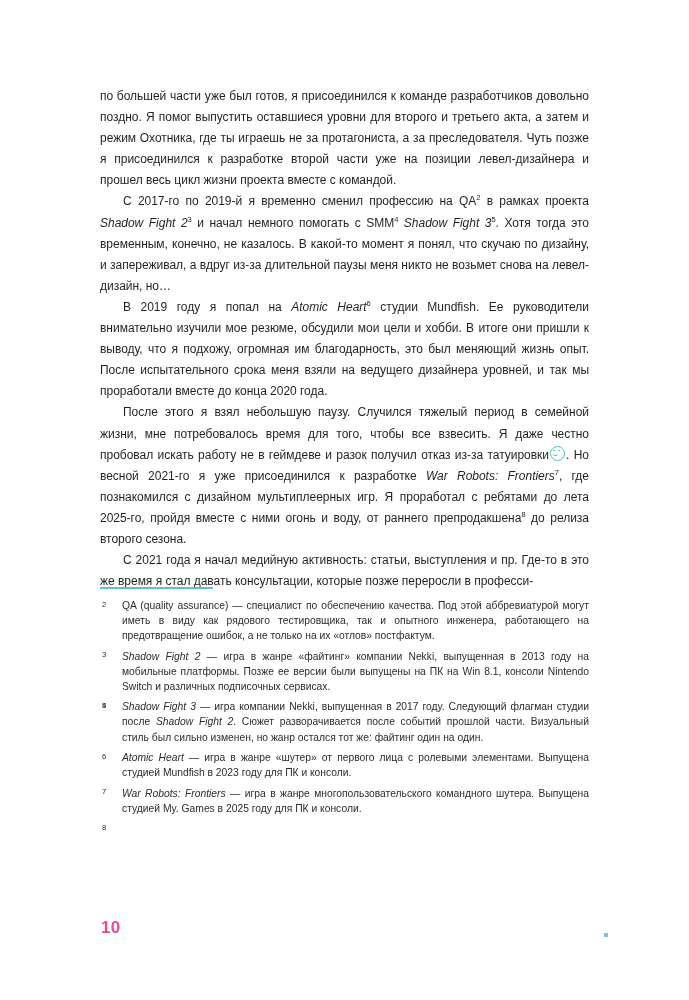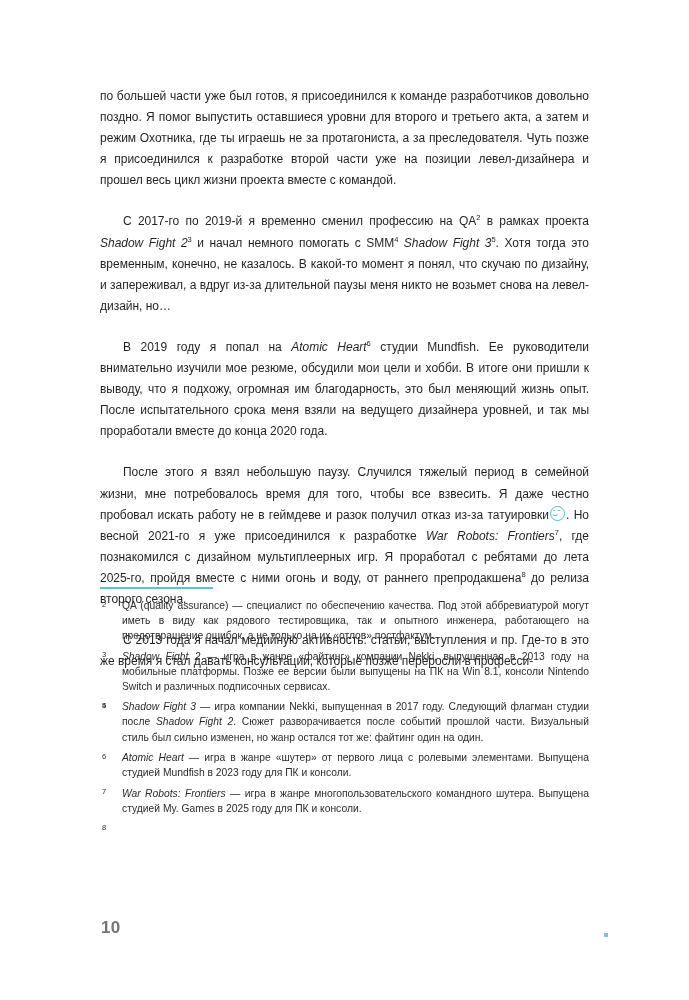--- a/index.html
+++ b/index.html
@@ -36,21 +36,20 @@
     text-justify: inter-word;
     color: #221f20;
     letter-spacing: -0.02px;
   }
   .body-block p {
     margin: 0;
     text-indent: 0;
   }
   .body-block p.indent {
     text-indent: 23px;
-    margin-top: 20px;
   }
   .it { font-style: italic; }
   sup {
     font-size: 0.63em;
     vertical-align: super;
     line-height: 0;
   }
 
   .emoji {
     display: inline-block;
@@ -116,21 +115,21 @@
     color: #2b2b2b;
   }
 
   
   .folio {
     position: absolute;
     left: 101px;
     top: 918px;
     font-size: 17px;
     font-weight: 700;
-    color: #737373;
+    color: #ec4899;
     letter-spacing: 0.3px;
   }
   .corner-dot {
     position: absolute;
     left: 604px;
     top: 933px;
     width: 4px;
     height: 4px;
     background: #7fc4d2;
   }
@@ -138,21 +137,21 @@
 </head>
 <body>
 
 <div class="page">
 
   <div class="body-block">
     <p class="">по большей части уже был готов, я присоединился к команде разработчиков довольно поздно. Я помог выпустить оставшиеся уровни для второго и третьего акта, а затем и режим Охотника, где ты играешь не за протагониста, а за преследователя. Чуть позже я присоединился к разработке второй части уже на позиции левел-дизайнера и прошел весь цикл жизни проекта вместе с командой.</p>
     <p class="indent">С 2017-го по 2019-й я временно сменил профессию на QA<sup>2</sup> в рамках проекта <span class="it">Shadow Fight 2</span><sup>3</sup> и начал немного помогать с SMM<sup>4</sup> <span class="it">Shadow Fight 3</span><sup>5</sup>. Хотя тогда это временным, конечно, не казалось. В какой-то момент я понял, что скучаю по дизайну, и запереживал, а вдруг из-за длительной паузы меня никто не возьмет снова на левел-дизайн, но…</p>
     <p class="indent">В 2019 году я попал на <span class="it">Atomic Heart</span><sup>6</sup> студии Mundfish. Ее руководители внимательно изучили мое резюме, обсудили мои цели и хобби. В итоге они пришли к выводу, что я подхожу, огромная им благодарность, это был меняющий жизнь опыт. После испытательного срока меня взяли на ведущего дизайнера уровней, и так мы проработали вместе до конца 2020 года.</p>
     <p class="indent">После этого я взял небольшую паузу. Случился тяжелый период в семейной жизни, мне потребовалось время для того, чтобы все взвесить. Я даже честно пробовал искать работу не в геймдеве и разок получил отказ из-за татуировки<span class="emoji"></span>. Но весной 2021-го я уже присоединился к разработке <span class="it">War Robots: Frontiers</span><sup>7</sup>, где познакомился с дизайном мультиплеерных игр. Я проработал с ребятами до лета 2025-го, пройдя вместе с ними огонь и воду, от раннего препродакшена<sup>8</sup> до релиза второго сезона.</p>
-    <p class="indent">С 2013 года я начал медийную активность: статьи, выступления и пр. Где-то в это же время я стал давать консультации, которые позже переросли в професси-</p>
+    <p class="indent">С 2021 года я начал медийную активность: статьи, выступления и пр. Где-то в это же время я стал давать консультации, которые позже переросли в професси-</p>
   </div>
 
   <div class="fn-rule"></div>
 
   <div class="footnotes">
       <div class="fn"><span class="fn-num">2</span><span>QA (quality assurance) — специалист по обеспечению качества. Под этой аббревиатурой могут иметь в виду как рядового тестировщика, так и опытного инженера, работающего на предотвращение ошибок, а не только на их «отлов» постфактум.</span></div>
       <div class="fn"><span class="fn-num">3</span><span><span class="it">Shadow Fight 2</span> — игра в жанре «файтинг» компании Nekki, выпущенная в 2013 году на мобильные платформы. Позже ее версии были выпущены на ПК на Win 8.1, консоли Nintendo Switch и различных подписочных сервисах.</span></div>
       <div class="fn"><span class="fn-num">4</span></div>
       <div class="fn"><span class="fn-num">5</span><span><span class="it">Shadow Fight 3</span> — игра компании Nekki, выпущенная в 2017 году. Следующий флагман студии после <span class="it">Shadow Fight 2</span>. Сюжет разворачивается после событий прошлой части. Визуальный стиль был сильно изменен, но жанр остался тот же: файтинг один на один.</span></div>
       <div class="fn"><span class="fn-num">6</span><span><span class="it">Atomic Heart</span> — игра в жанре «шутер» от первого лица с ролевыми элементами. Выпущена студией Mundfish в 2023 году для ПК и консоли.</span></div>

